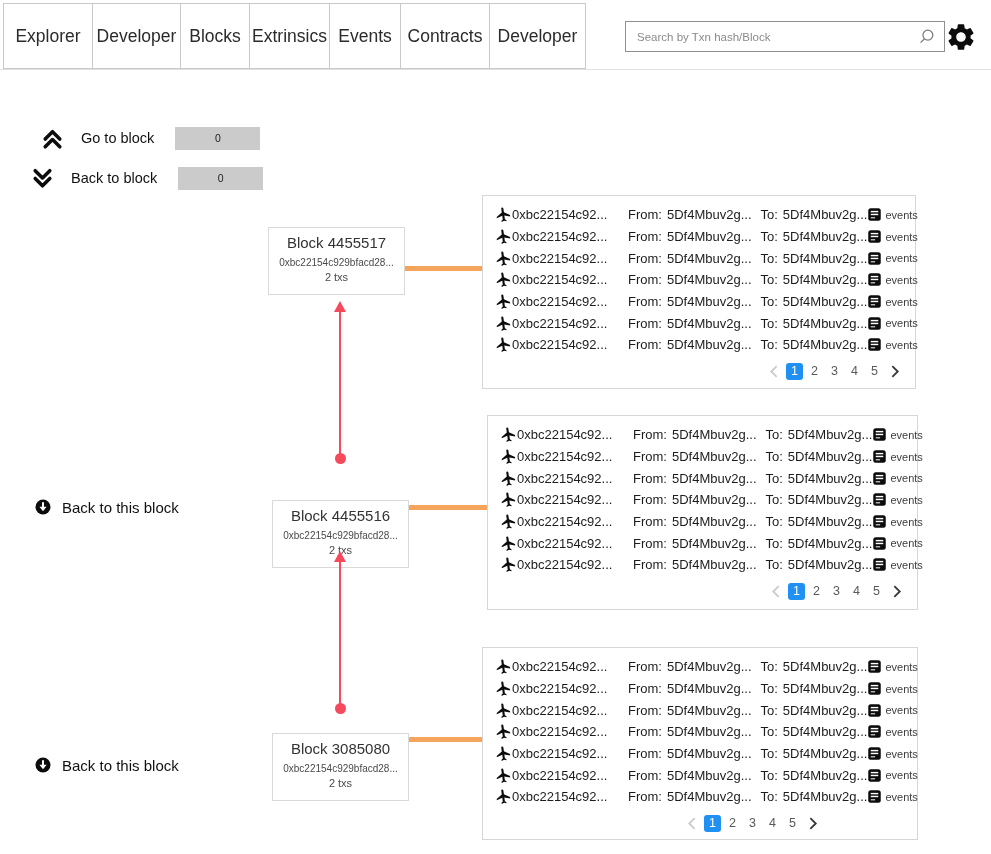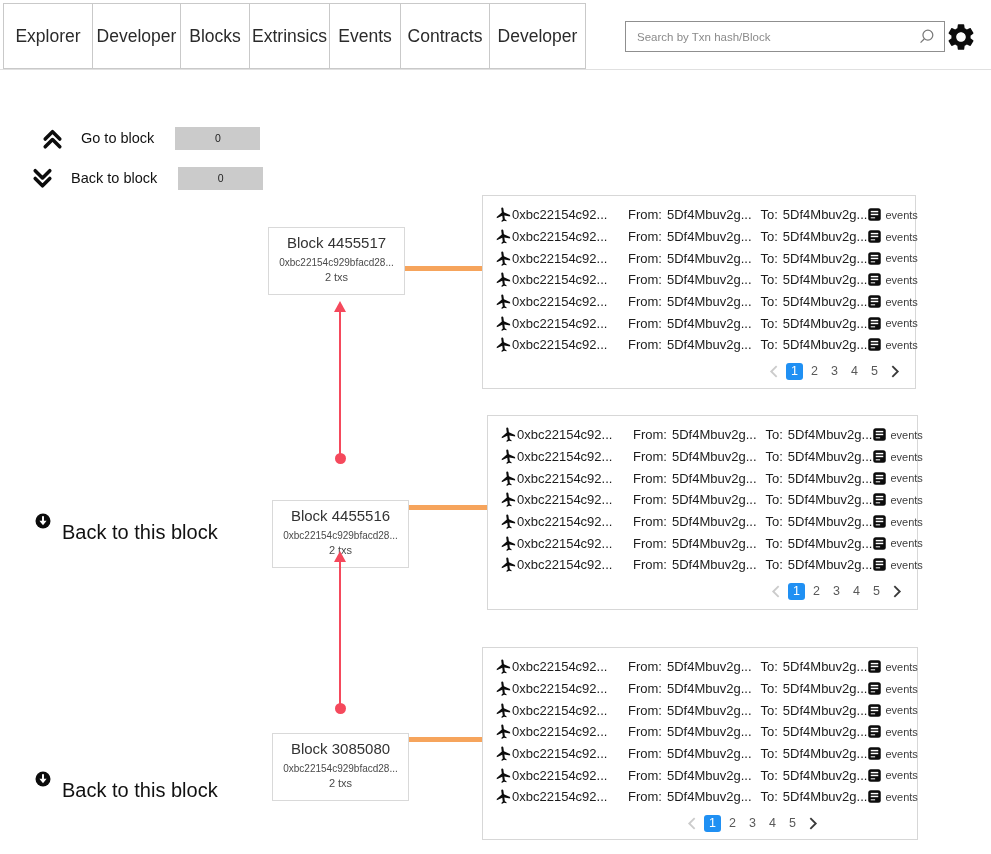--- a/index.html
+++ b/index.html
@@ -15,21 +15,21 @@
        background:#fff;display:flex;align-items:center;box-sizing:border-box;padding:0 9px;}
   .search-wrap input{flex:1;border:none;outline:none;font-size:11.5px;color:#333;font-family:"Liberation Sans",sans-serif;}
   .search-wrap input::placeholder{color:#8a8a8a;}
   .gear{position:absolute;left:945px;top:21px;width:32px;height:32px;cursor:pointer;}
   
   .ctrl-row{position:absolute;display:flex;align-items:center;height:26px;}
   .ctrl-row .lbl{font-size:14.5px;color:#111;margin-left:16px;}
   .ctrl-row input{width:81px;height:21px;margin-left:21px;border:none;background:var(--input-gray,#cbcbcb);
        text-align:center;font-size:10.5px;color:#222;font-family:"Liberation Sans",sans-serif;outline:none;}
   .back-row{position:absolute;display:flex;align-items:center;gap:10px;cursor:pointer;}
-  .back-row .lbl{font-size:20px;color:#111;margin-top:23px;}
+  .back-row .lbl{font-size:15px;color:#111;}
   
   .card{position:absolute;width:137px;height:68px;background:#fff;border:1px solid #d9d9d9;
         box-sizing:border-box;text-align:center;padding-top:6px;cursor:pointer;}
   .card-title{font-size:15px;color:#333;}
   .card-hash{font-size:10px;color:#4a4a4a;margin-top:6px;white-space:nowrap;overflow:hidden;}
   .card-txs{font-size:11px;color:#4a4a4a;margin-top:3px;}
   
   .connector{position:absolute;height:5px;background:var(--orange,#f6a45c);}
   .arrow-line{position:absolute;width:2px;background:var(--red,#f5495c);}
   .arrow-head{position:absolute;width:0;height:0;border-left:6px solid transparent;border-right:6px solid transparent;

